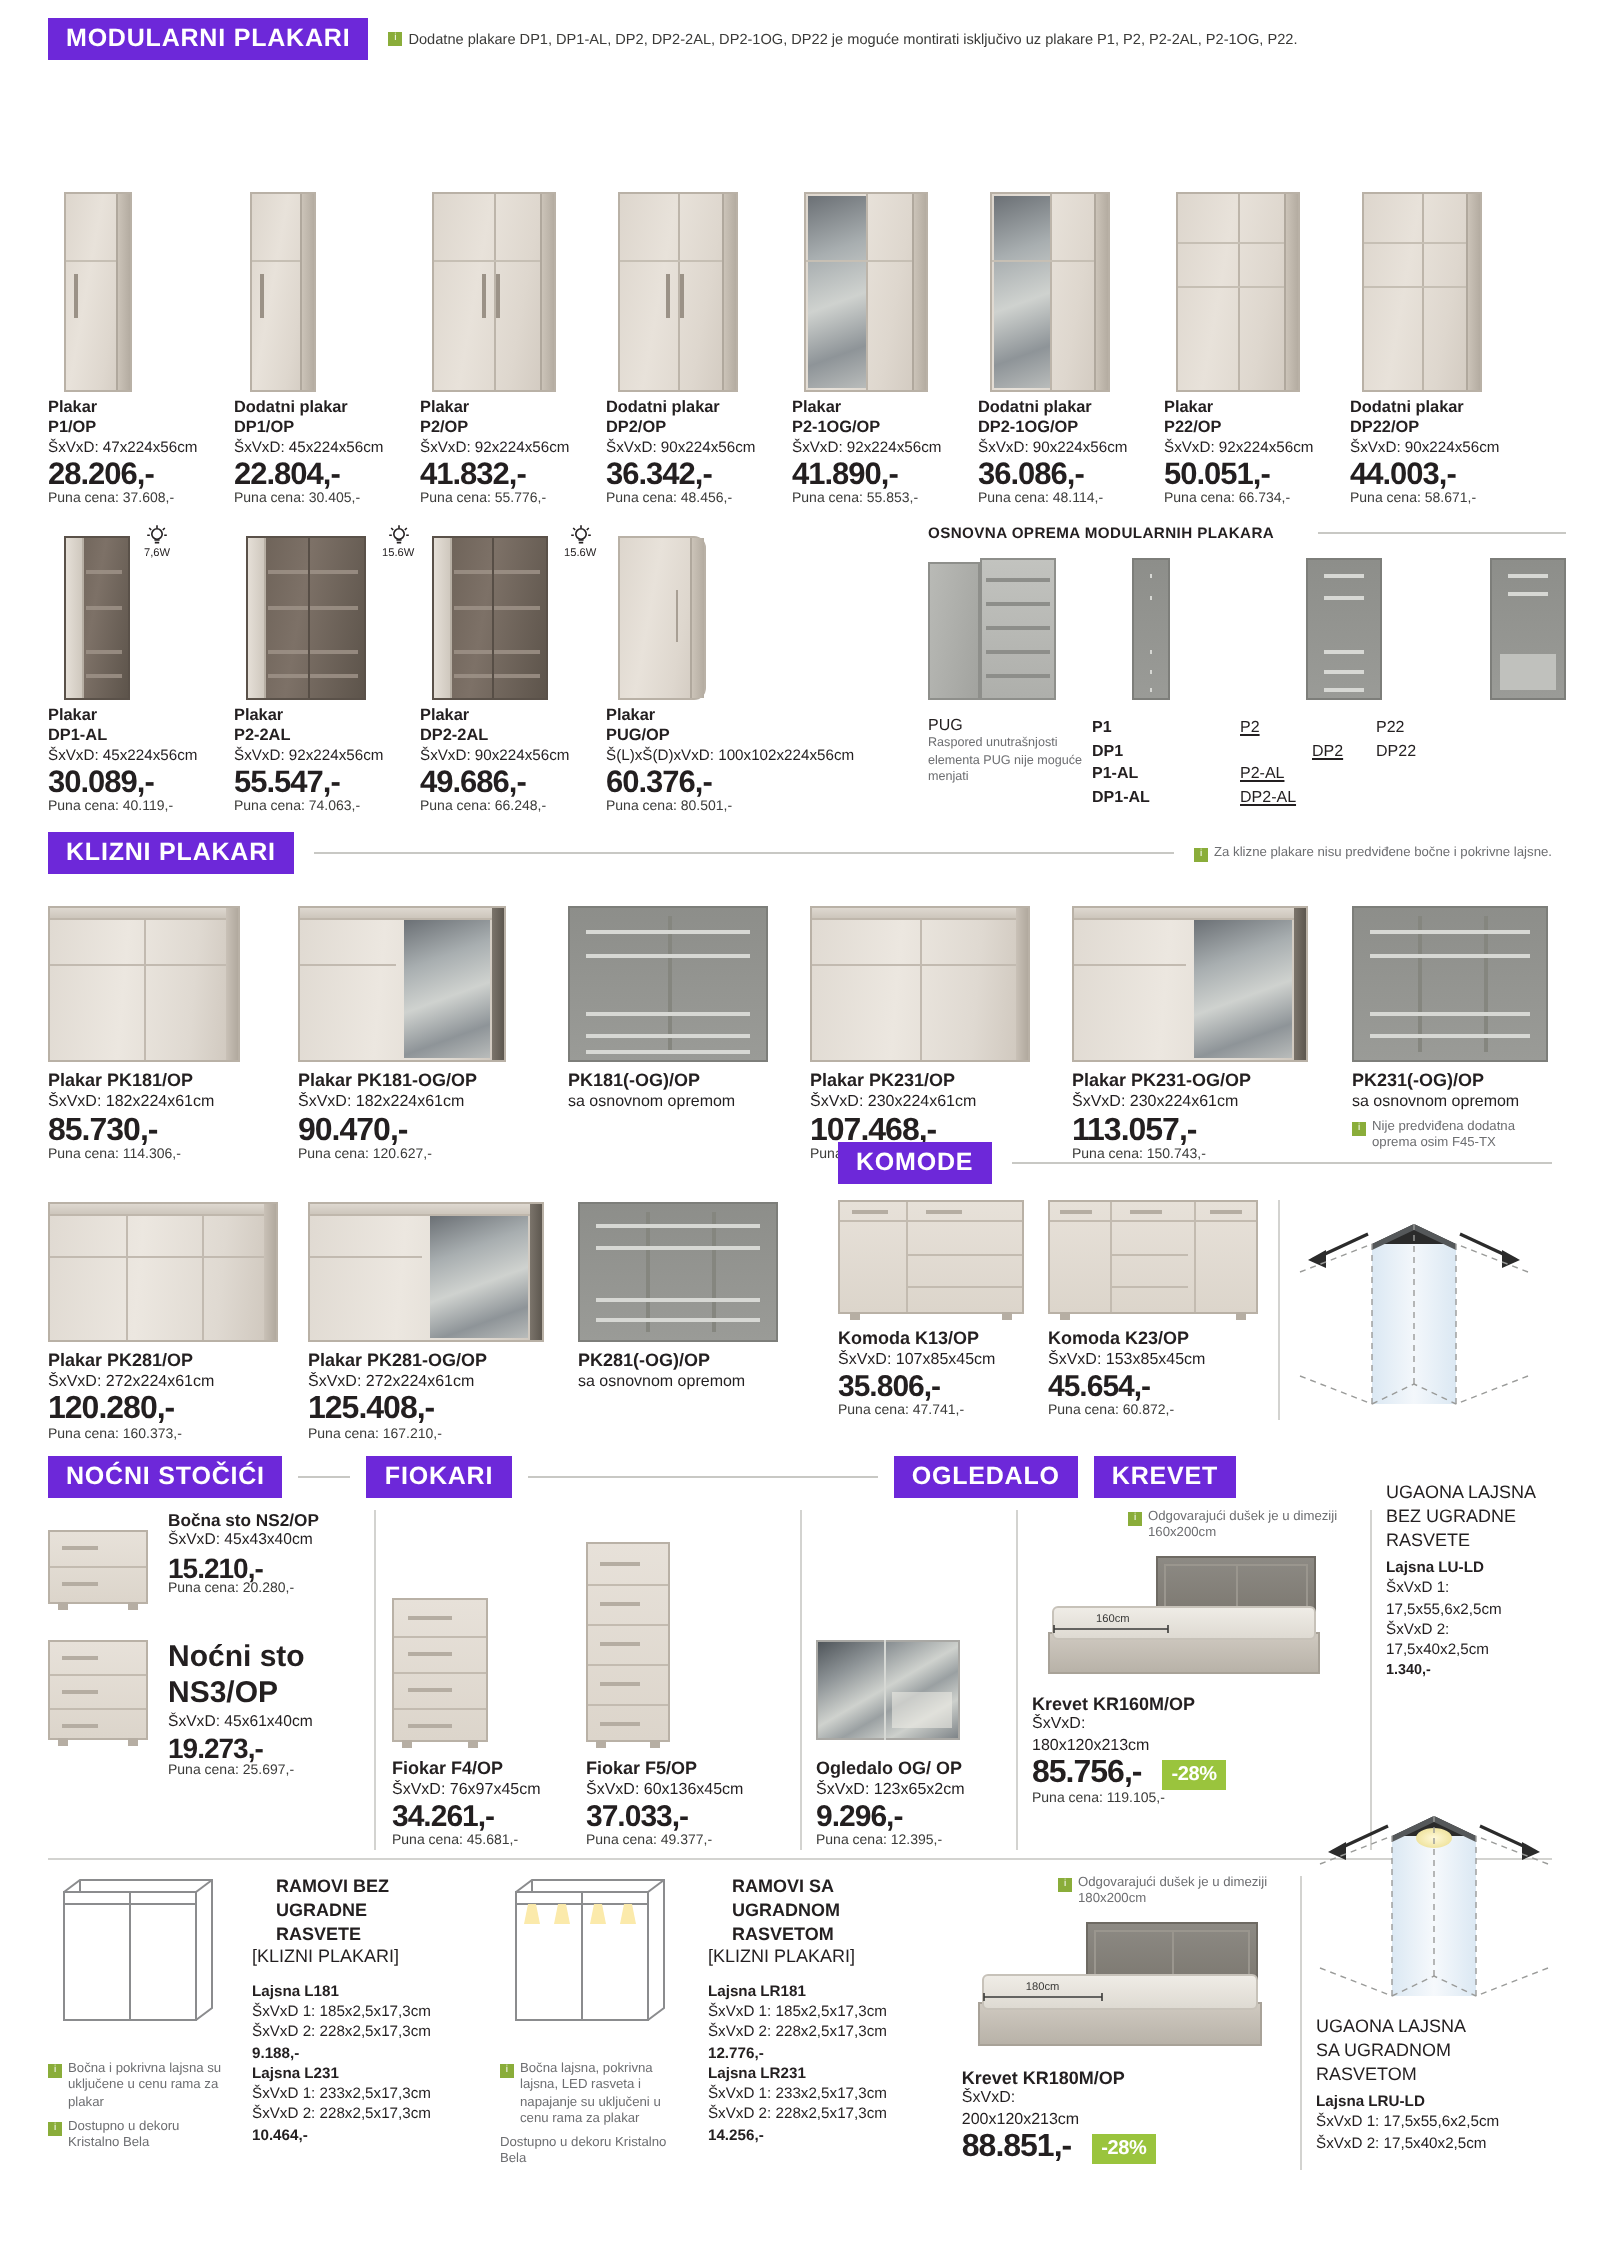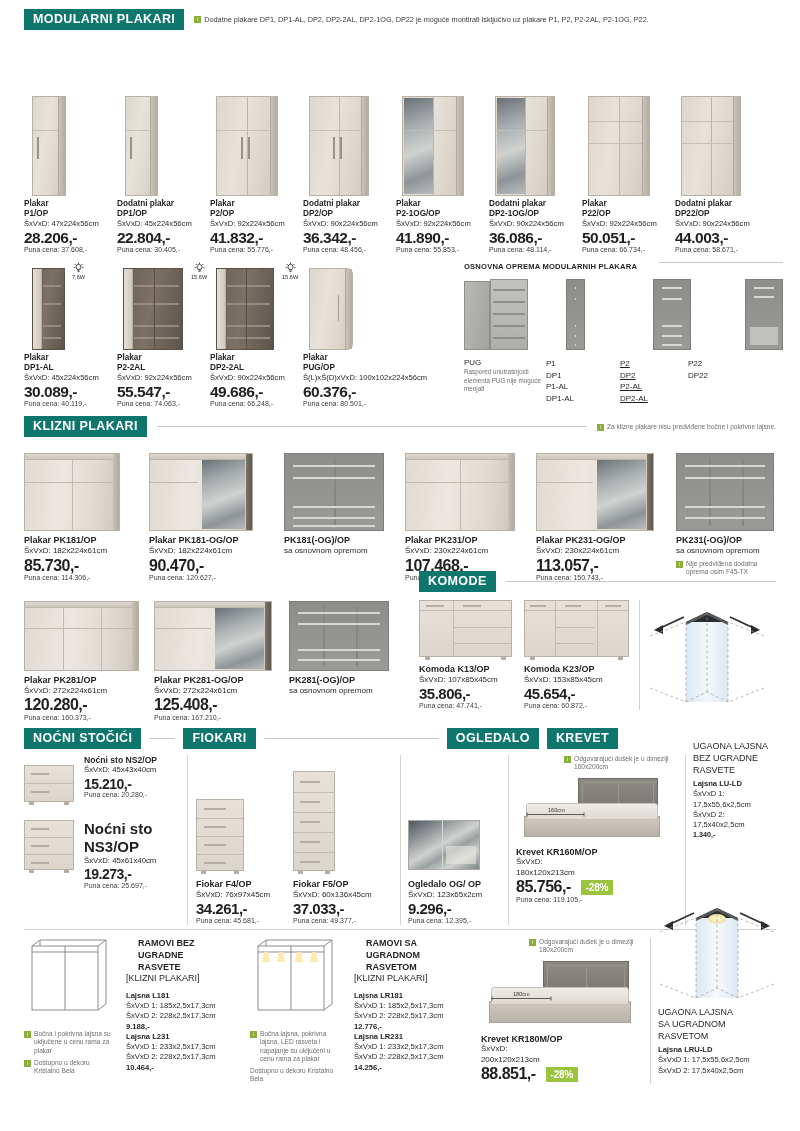--- a/index.html
+++ b/index.html
@@ -20,21 +20,21 @@
   .topcat { font-size:8.5px; letter-spacing:0.9px; color:#6d6e71; }
   .topurl { margin-left:auto; font-size:8px; color:#6d6e71; letter-spacing:0.4px; }
 
   h1.maintitle {
     font-size:27px; font-weight:bold; letter-spacing:-0.6px;
     margin-top:6px; color:#231f20; white-space:nowrap;
   }
 
   
   .chip {
-    display:inline-block; background:#0f766e; color:#fff;
+    display:inline-block; background:#6d28d9; color:#fff;
     font-size:12.5px; font-weight:bold; letter-spacing:0.4px;
     padding:3px 9px 4px 9px; vertical-align:middle;
   }
   .sec-row { display:flex; align-items:center; gap:10px; }
   .sec-rule { flex:1; height:1px; background:#c8c8c4; }
 
   .note {
     font-size:7.3px; color:#3a3a38; display:flex; gap:3px; align-items:flex-start;
     line-height:1.25;
   }
@@ -364,21 +364,21 @@
           <div class="prod-name">Plakar</div>
           <div class="prod-name">PUG/OP</div>
           <div class="prod-dim" style="white-space:nowrap;">Š(L)xŠ(D)xVxD:  100x102x224x56cm</div>
           <div class="prod-price">60.376,-</div>
           <div class="prod-full">Puna cena: 80.501,-</div>
         </div>
       </div>
     </div>
 
     <div style="flex:1; padding-left:8px;">
-      <div style="display:flex;align-items:flex-start;gap:22px;">
+      <div style="display:flex;align-items:center;gap:22px;">
         <span style="font-size:7.6px;font-weight:bold;letter-spacing:0.2px;white-space:nowrap;">OSNOVNA OPREMA MODULARNIH PLAKARA</span>
         <span class="sec-rule"></span>
       </div>
 
       <div style="display:flex; gap:10px; margin-top:8px; height:76px; align-items:flex-start;">
         <div style="position:relative;width:66px;height:73px;">
           <div style="position:absolute;left:0;top:2px;width:26px;height:69px;background:linear-gradient(100deg,#b9bab6,#a2a39f);border:1px solid #8e8f8b;"></div>
           <div style="position:absolute;left:26px;top:0;width:38px;height:71px;background:linear-gradient(180deg,#c2c3bf,#aeafab);border:1px solid #8e8f8b;"></div>
           <div style="position:absolute;left:29px;top:10px;width:32px;height:1.5px;background:#8d8e8a;"></div>
           <div style="position:absolute;left:29px;top:22px;width:32px;height:1.5px;background:#8d8e8a;"></div>
@@ -414,29 +414,29 @@
             <div class="bar" style="top:16px;"></div>
           <div style="position:absolute;left:4px;right:4px;bottom:4px;height:18px;background:#c0c1bd;"></div>
         </div>
       </div>
 
       <div style="display:flex; margin-top:3px;">
         <div style="width:82px;">
           <div style="font-size:8px;">PUG</div>
           <div style="font-size:6.3px;line-height:1.35;color:#6d6e71;margin-top:1px;">Raspored unutrašnjosti elementa PUG nije moguće menjati</div>
         </div>
-        <div style="width:74px;">
+        <div style="width:74px;font-weight:bold;">
           <div style="font-size:8px;line-height:1.45;">P1</div>
           <div style="font-size:8px;line-height:1.45;">DP1</div>
           <div style="font-size:8px;line-height:1.45;">P1-AL</div>
           <div style="font-size:8px;line-height:1.45;">DP1-AL</div>
         </div>
         <div style="width:68px;text-decoration:underline;">
           <div style="font-size:8px;line-height:1.45;">P2</div>
-          <div style="font-size:8px;line-height:1.45;">DP2</div>
+          <div style="font-size:8px;line-height:1.45;margin-left:36px;">DP2</div>
           <div style="font-size:8px;line-height:1.45;">P2-AL</div>
           <div style="font-size:8px;line-height:1.45;">DP2-AL</div>
         </div>
         <div style="width:60px;">
           <div style="font-size:8px;line-height:1.45;">P22</div>
           <div style="font-size:8px;line-height:1.45;">DP22</div>
         </div>
       </div>
     </div>
   </div>
@@ -695,21 +695,21 @@
         <div style="width:53px;">
           <div class="komoda" style="width:50px;height:37px;position:relative;margin-top:10px;">
             <div class="drw" style="top:17px;"></div>
             <div style="position:absolute;left:6px;top:7px;width:18px;height:2px;background:#b5ada2;"></div>
             <div style="position:absolute;left:6px;top:25px;width:18px;height:2px;background:#b5ada2;"></div>
             <div class="leg" style="left:4px;"></div>
               <div class="leg" style="right:4px;"></div>
           </div>
         </div>
         <div style="flex:1;">
-          <div class="prod-name" style="font-size:8.6px;">Noćni sto NS2/OP</div>
+          <div class="prod-name" style="font-size:8.6px;">Bočna sto NS2/OP</div>
           <div class="prod-dim" style="font-size:7.8px;">ŠxVxD: 45x43x40cm</div>
           <div class="prod-price" style="font-size:14px;">15.210,-</div>
           <div class="prod-full">Puna cena: 20.280,-</div>
         </div>
       </div>
 
       <div style="display:flex; gap:7px; align-items:flex-start; margin-top:18px;">
         <div style="width:53px;">
           <div class="komoda" style="width:50px;height:50px;position:relative;">
             <div class="drw" style="top:16px;"></div>

